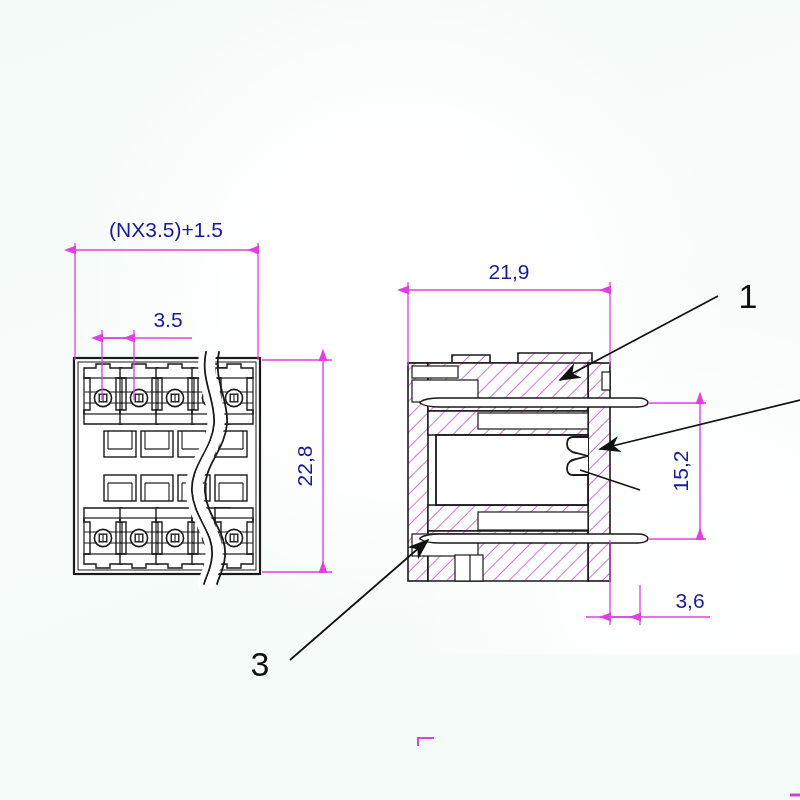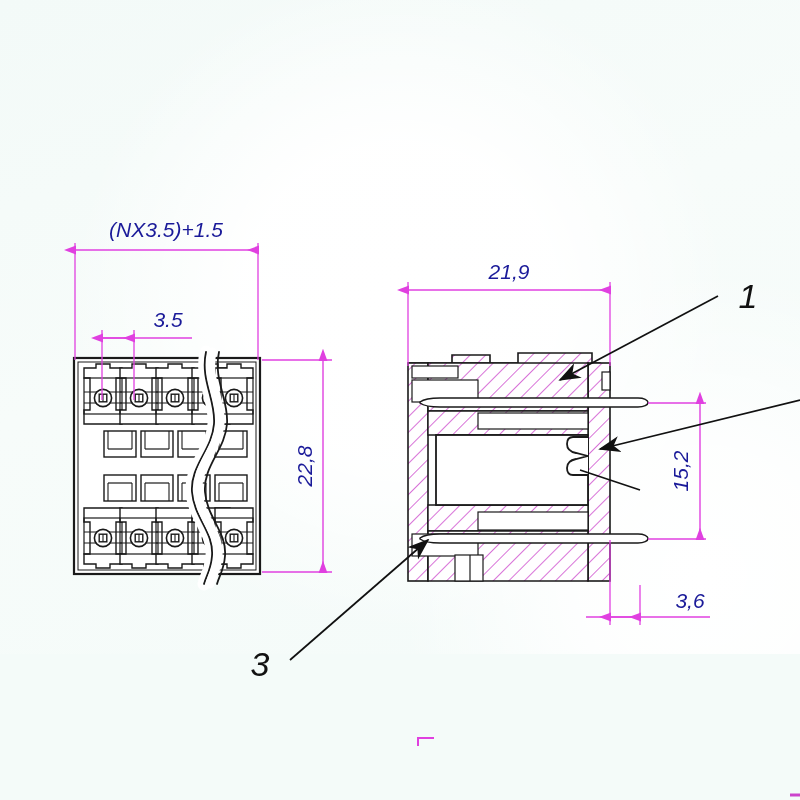--- a/index.html
+++ b/index.html
@@ -8,21 +8,20 @@
     width:800px;height:800px;overflow:hidden;
     font-family:"Liberation Sans", sans-serif;
     background:#f4fbf9;
   }
   #stage{
     position:relative;width:800px;height:654px;
     background:
       radial-gradient(circle at 88% 88%, #ffffff 0%, rgba(255,255,255,0.85) 14%, rgba(255,255,255,0) 34%),
       radial-gradient(circle at 50% 46%, #ffffff 0%, rgba(255,255,255,0.95) 30%, rgba(255,255,255,0) 62%),
       linear-gradient(160deg,#f3faf8 0%,#f7fcfa 45%,#f4fbf9 100%);
-    font-style: italic;
   }
   #dwg{position:absolute;left:0;top:0;width:800px;height:800px;}
 </style>
 </head>
 <body>
 
 <div id="stage">
 
 <svg id="dwg" viewBox="0 0 800 800" xmlns="http://www.w3.org/2000/svg">
 

